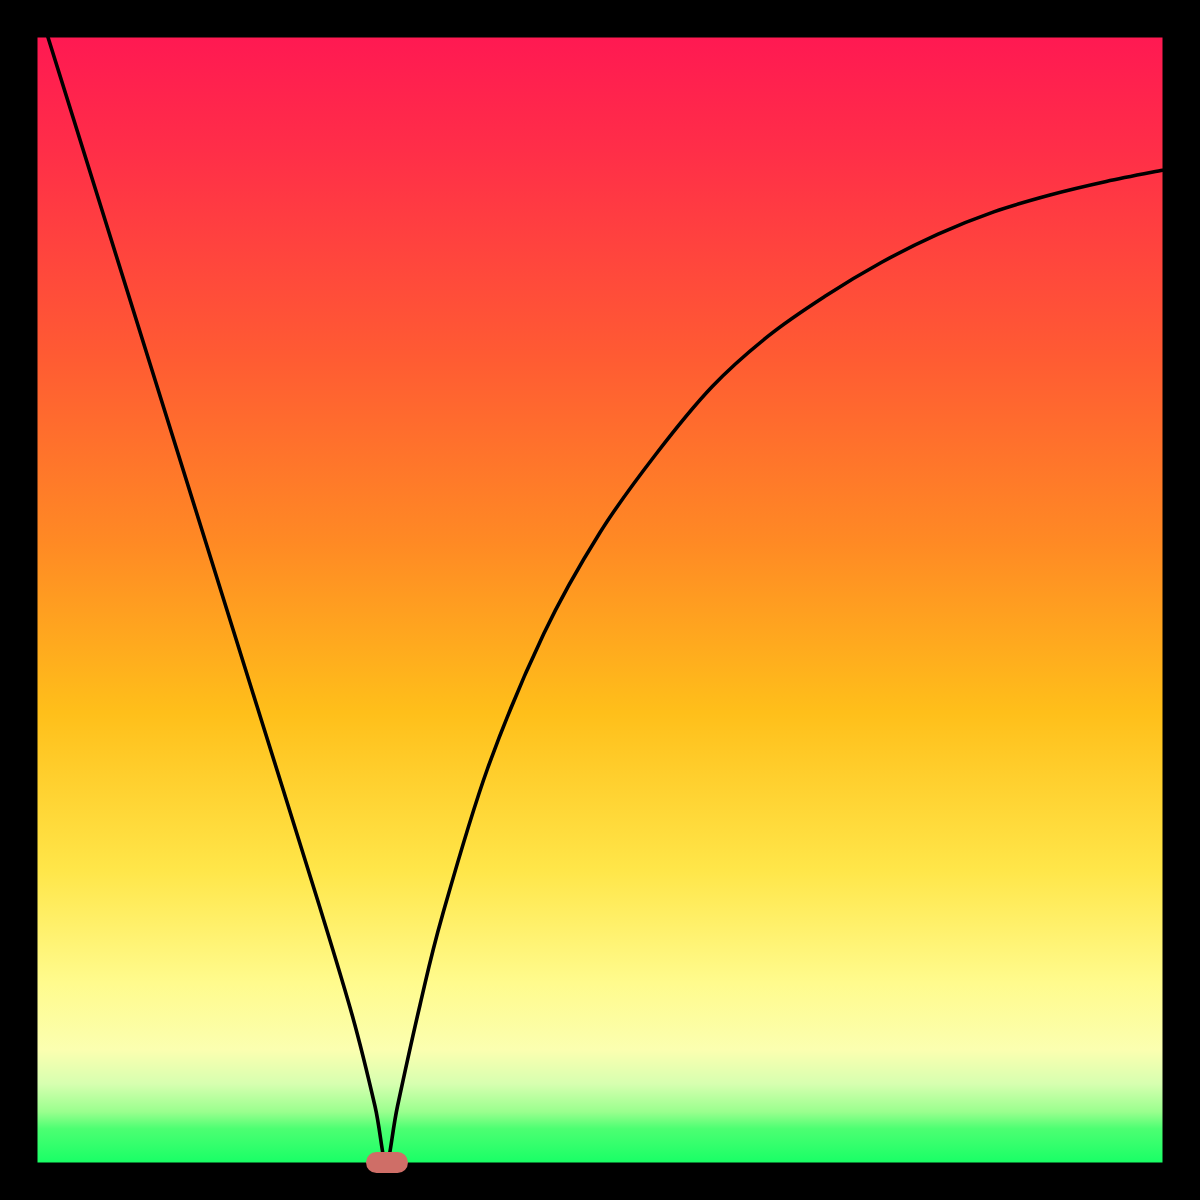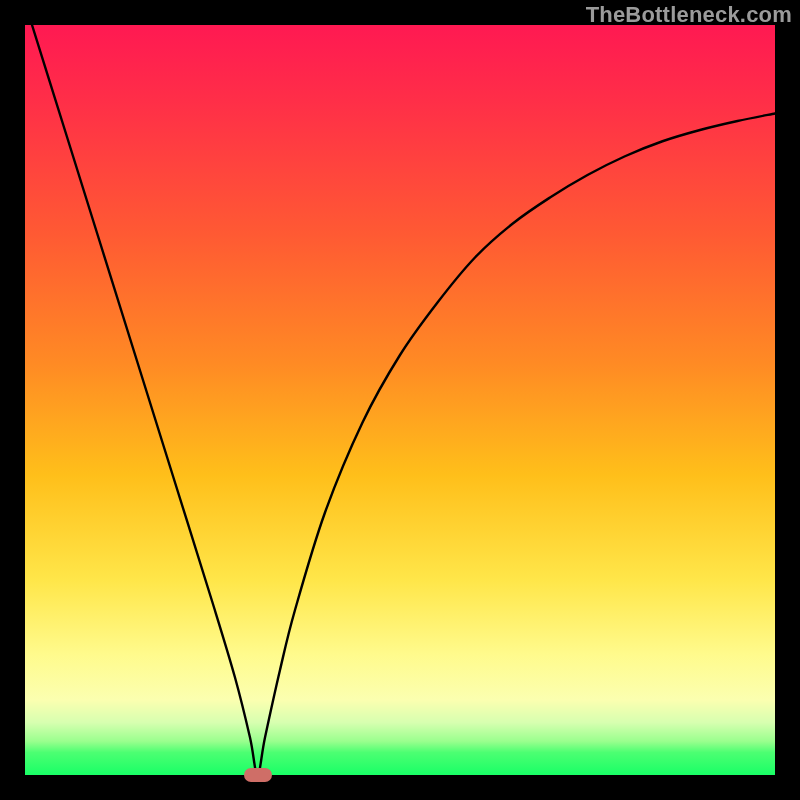--- a/index.html
+++ b/index.html
@@ -71,14 +71,13 @@
 
 <div class="stage">
 
   <div class="plot">
     <svg id="curve-svg" viewBox="0 0 750 750" preserveAspectRatio="none">
       <path id="curve-path" fill="none" stroke="#000" stroke-width="2.4" stroke-linejoin="round" stroke-linecap="round" d="M 0.00 -22.50 C 6.25 -2.50, 25.00 57.50, 37.50 97.50 C 50.00 137.50, 62.50 177.50, 75.00 217.50 C 87.50 257.50, 100.00 297.50, 112.50 337.50 C 125.00 377.50, 137.50 417.50, 150.00 457.50 C 162.50 497.50, 177.50 545.00, 187.50 577.50 C 197.50 610.00, 203.75 630.00, 210.00 652.50 C 216.25 675.00, 221.25 696.25, 225.00 712.50 C 228.75 728.75, 230.00 750.00, 232.50 750.00 C 235.00 750.00, 236.25 730.00, 240.00 712.50 C 243.75 695.00, 250.00 666.25, 255.00 645.00 C 260.00 623.75, 262.50 611.25, 270.00 585.00 C 277.50 558.75, 288.75 518.75, 300.00 487.50 C 311.25 456.25, 325.00 423.75, 337.50 397.50 C 350.00 371.25, 362.50 350.00, 375.00 330.00 C 387.50 310.00, 400.00 293.75, 412.50 277.50 C 425.00 261.25, 437.50 245.63, 450.00 232.50 C 462.50 219.38, 475.00 208.75, 487.50 198.75 C 500.00 188.75, 512.50 180.63, 525.00 172.50 C 537.50 164.38, 550.00 156.88, 562.50 150.00 C 575.00 143.13, 587.50 136.88, 600.00 131.25 C 612.50 125.63, 625.00 120.63, 637.50 116.25 C 650.00 111.88, 662.50 108.38, 675.00 105.00 C 687.50 101.63, 700.00 98.75, 712.50 96.00 C 725.00 93.25, 743.75 89.75, 750.00 88.50"></path>
     </svg>
     <div id="min-marker" class="marker" style="left: 218.5px; top: 743px;"></div>
   </div>
 
-  <div class="watermark">TheBottleneck.com</div>
 </div>
 
 </body></html>

